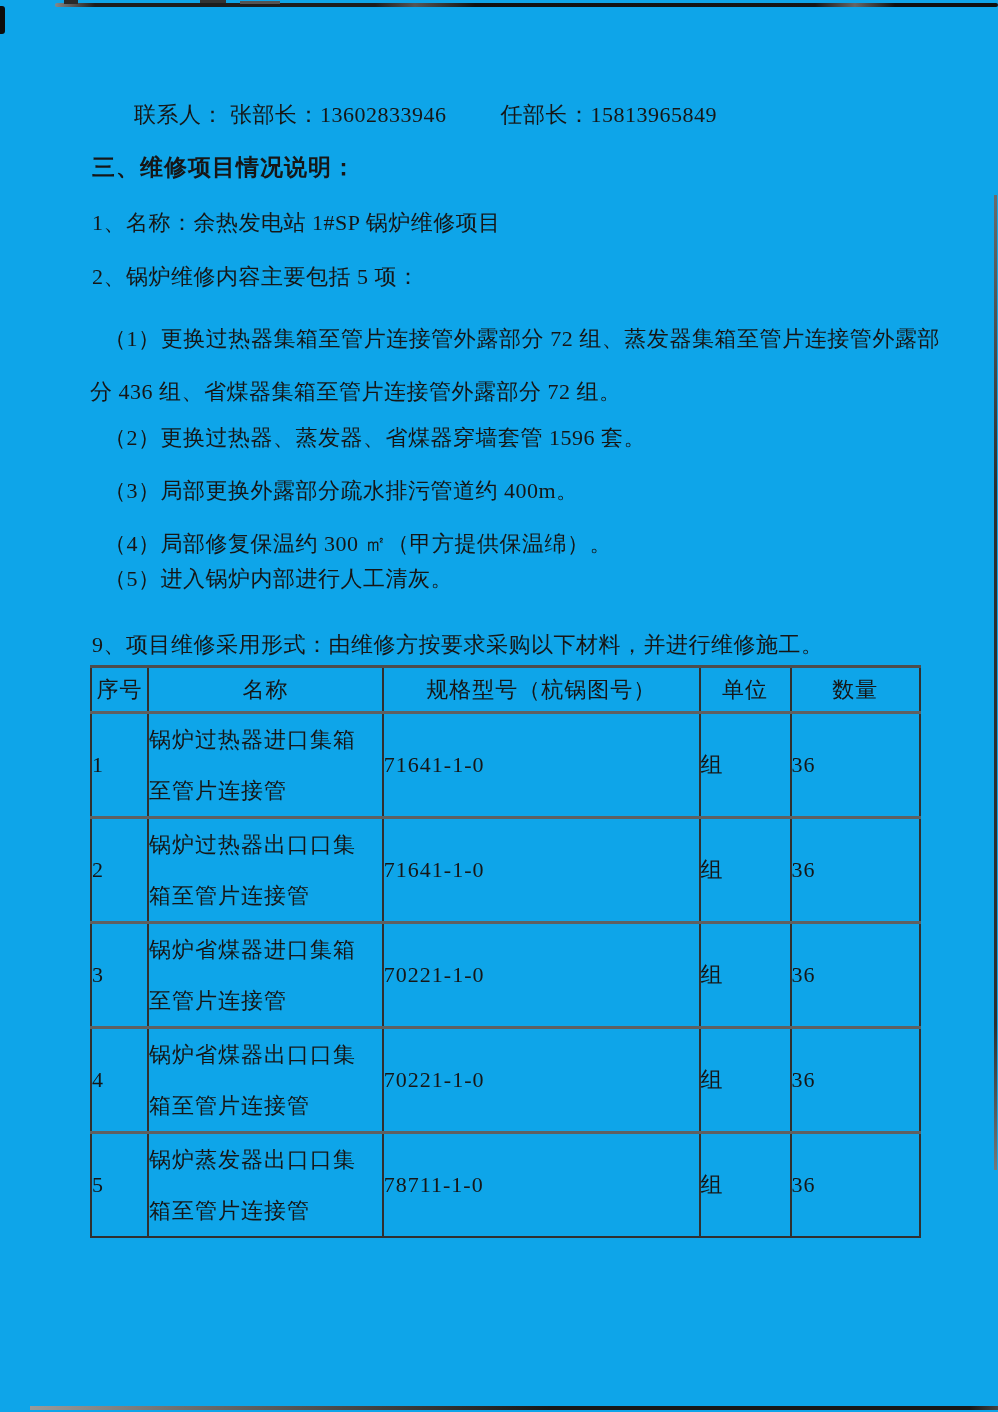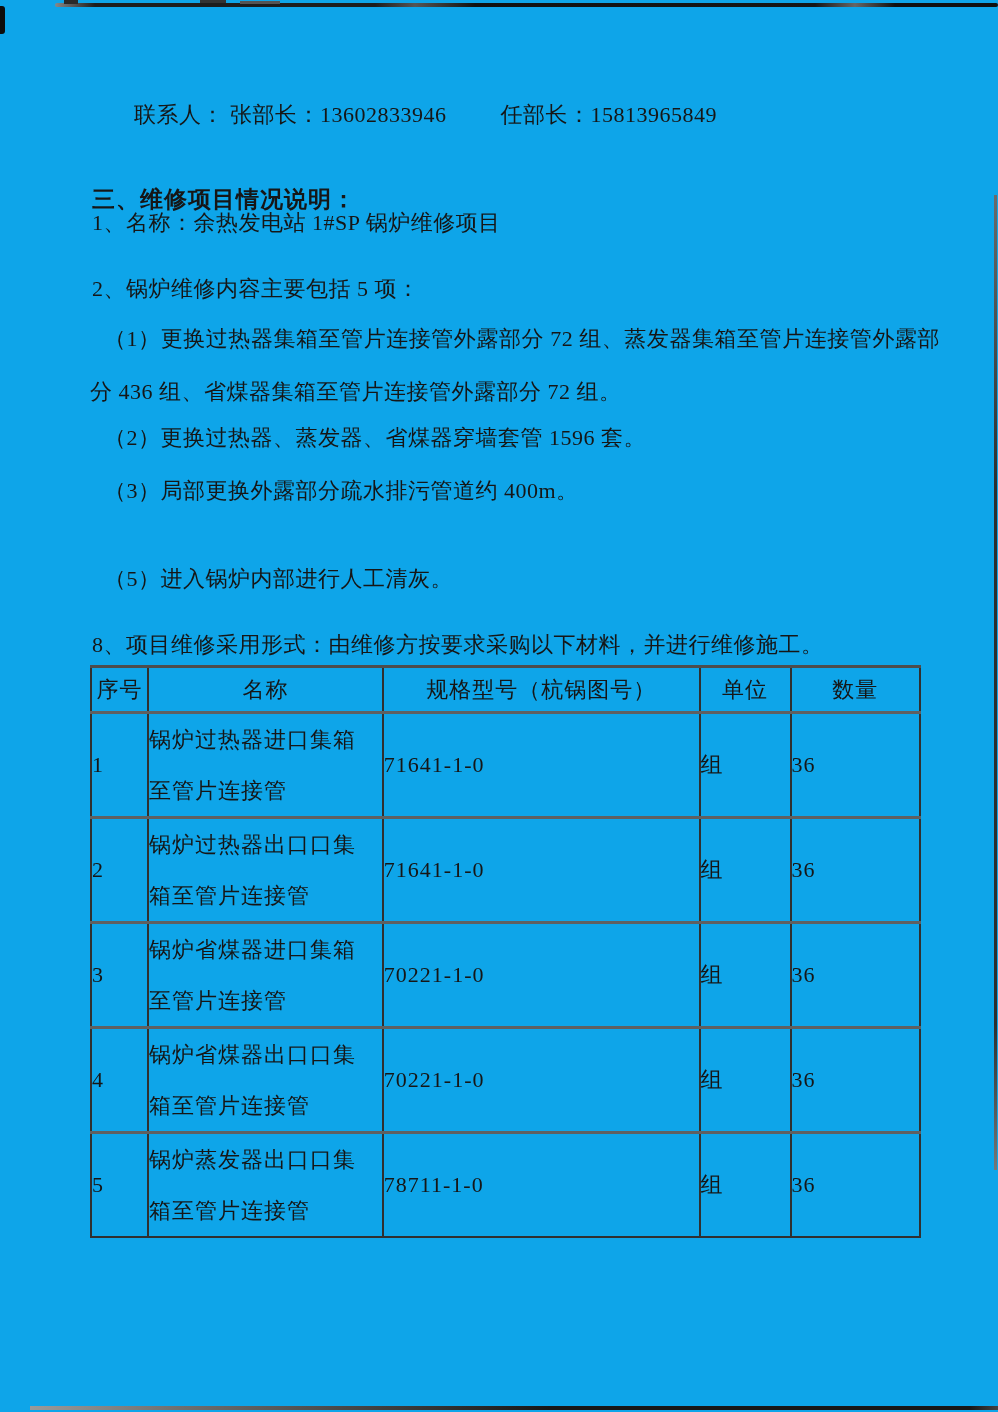--- a/index.html
+++ b/index.html
@@ -27,23 +27,23 @@
   .art-right-line { left: 994px; top: 195px; width: 3px; height: 975px; background: linear-gradient(#6a6a6a, #2d2d2d 30%, #2d2d2d 85%, #777); }
   .art-bottom {
     left: 30px; top: 1406px; width: 968px; height: 4px;
     background: linear-gradient(90deg,#9a9a9a,#6f6f6f 150px,#171717 520px,#171717 940px,#444);
   }
 
   
   .txt { position: absolute; font-size: 22px; white-space: nowrap; letter-spacing: 0.5px; }
   .contact { left: 134px; top: 100px; }
   .contact .p2 { margin-left: 48px; }
-  .heading { left: 92px; top: 152px; font-weight: bold; font-size: 23px; letter-spacing: 1px; margin-top: 32px; }
+  .heading { left: 92px; top: 152px; font-weight: bold; font-size: 23px; letter-spacing: 1px; }
   .item1 { left: 92px; top: 208px; }
-  .item2 { left: 92px; top: 274px; }
+  .item2 { left: 92px; top: 262px; }
   .sub1 {
     left: 90px; top: 312px; width: 850px;
     white-space: normal; line-height: 53px; text-indent: 14px;
     text-align: justify;
   }
   .sub2 { left: 104px; top: 423px; }
   .sub3 { left: 104px; top: 476px; }
   .sub4 { left: 104px; top: 529px; }
   .sub5 { left: 104px; top: 564px; text-align: center; }
   .item3 { left: 92px; top: 630px; }
@@ -93,23 +93,24 @@
   </p>
 
   <h3 class="txt heading">三、维修项目情况说明：</h3>
 
   <p class="txt item1">1、名称：余热发电站 1#SP 锅炉维修项目</p>
   <p class="txt item2">2、锅炉维修内容主要包括 5 项：</p>
 
   <p class="txt sub1">（1）更换过热器集箱至管片连接管外露部分 72 组、蒸发器集箱至管片连接管外露部分 436 组、省煤器集箱至管片连接管外露部分 72 组。</p>
   <p class="txt sub2">（2）更换过热器、蒸发器、省煤器穿墙套管 1596 套。</p>
   <p class="txt sub3">（3）局部更换外露部分疏水排污管道约 400m。</p>
+  <p class="txt sub4">（4）局部修复保温约 300 ㎡（甲方提供保温绵）。</p>
   <p class="txt sub5">（5）进入锅炉内部进行人工清灰。</p>
 
-  <p class="txt item3">8、项目维修采用形式：由维修方按要求采购以下材料，并进行维修施工。</p>
+  <p class="txt item3">9、项目维修采用形式：由维修方按要求采购以下材料，并进行维修施工。</p>
 
   <div class="tbl-wrap">
     <table>
       <thead>
         <tr>
           <th class="c-no">序号</th>
           <th class="c-name">名称</th>
           <th class="c-spec">规格型号（杭锅图号）</th>
           <th class="c-unit">单位</th>
           <th class="c-qty">数量</th>

